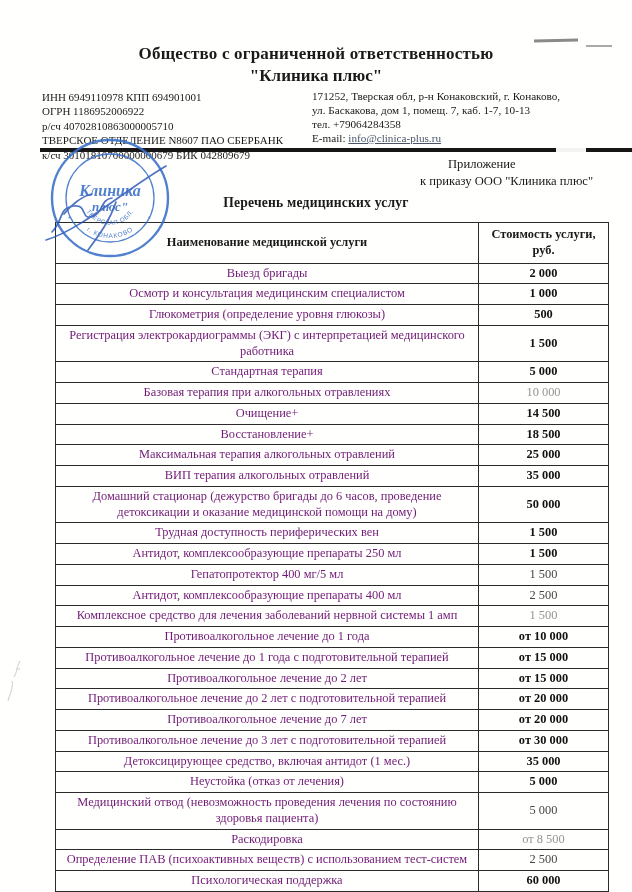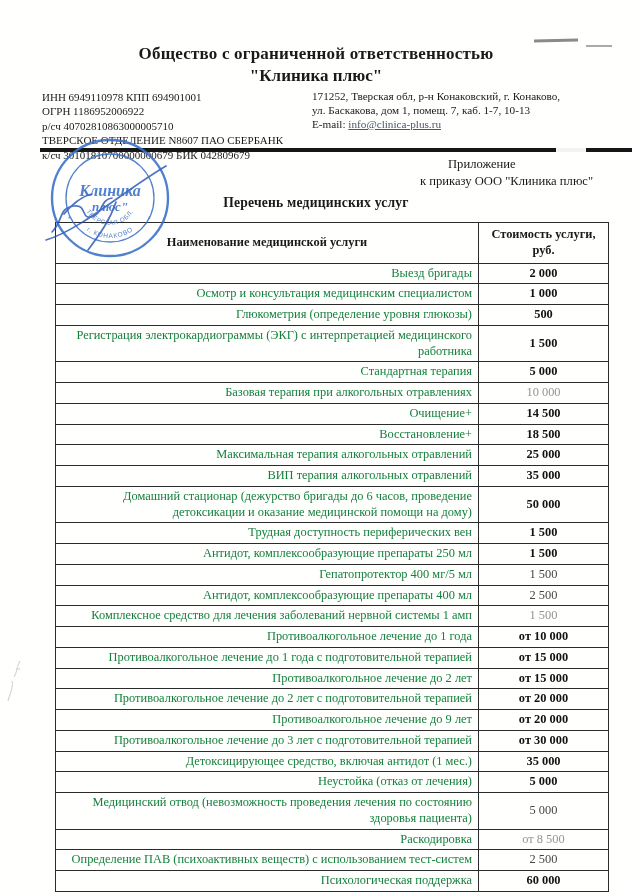--- a/index.html
+++ b/index.html
@@ -35,21 +35,21 @@
   }
   .price-table col.c1{width:423px;}
   .price-table col.c2{width:130px;}
   .price-table th,.price-table td{
     border:1px solid #2b2b2b;
     padding:2px 6px;
     line-height:1.27;
     vertical-align:middle;
   }
   .price-table th{font-weight:bold;text-align:center;padding:4px 6px;}
-  .c-name{text-align:right;color:#15803d;margin-left:48px;}
+  .c-name{text-align:center;color:#701a75;margin-left:48px;}
   .c-price{text-align:center;}
   .price-b{font-weight:bold;color:#121212;}
   .price-n{font-weight:normal;color:#454545;}
   .price-m{font-weight:normal;color:#979490;}
   .stamp{position:absolute;top:118px;left:30px;width:160px;height:160px;opacity:.88;}
   .artifact{position:absolute;background:#2a2a2a;}
   .a1{top:39px;left:534px;width:44px;height:3px;opacity:.55;transform:rotate(-1deg);}
   .a2{top:45px;left:586px;width:26px;height:2px;opacity:.4;}
   .margin-marks{position:absolute;top:655px;left:2px;width:30px;height:70px;opacity:.35;}
 </style>
@@ -65,20 +65,21 @@
     <div>ИНН 6949110978 КПП 694901001</div>
     <div>ОГРН  1186952006922</div>
     <div>р/сч 40702810863000005710</div>
     <div>ТВЕРСКОЕ ОТДЕЛЕНИЕ N8607 ПАО СБЕРБАНК</div>
     <div>к/сч 30101810700000000679 БИК 042809679</div>
   </div>
 
   <div class="req-right">
     <div>171252, Тверская обл, р-н Конаковский, г. Конаково,</div>
     <div>ул. Баскакова, дом 1, помещ. 7, каб. 1-7, 10-13</div>
+    <div>тел. +79064284358</div>
     <div><span>E-mail: </span><span class="email-link">info@clinica-plus.ru</span></div>
   </div>
 
   <div class="rule"></div>
   <div class="rule-gap"></div>
 
   <div class="annex">
     <div class="annex-l1">Приложение</div>
     <div>к приказу ООО "Клиника плюс"</div>
   </div>
@@ -171,21 +172,21 @@
         </tr>
         <tr>
           <td class="c-name">Противоалкогольное лечение до 2 лет</td>
           <td class="c-price price-b">от 15 000</td>
         </tr>
         <tr>
           <td class="c-name">Противоалкогольное лечение до 2 лет с подготовительной терапией</td>
           <td class="c-price price-b">от 20 000</td>
         </tr>
         <tr>
-          <td class="c-name">Противоалкогольное лечение до 9 лет</td>
+          <td class="c-name">Противоалкогольное лечение до 7 лет</td>
           <td class="c-price price-b">от 20 000</td>
         </tr>
         <tr>
           <td class="c-name">Противоалкогольное лечение до 3 лет с подготовительной терапией</td>
           <td class="c-price price-b">от 30 000</td>
         </tr>
         <tr>
           <td class="c-name">Детоксицирующее средство, включая антидот (1 мес.)</td>
           <td class="c-price price-b">35 000</td>
         </tr>

